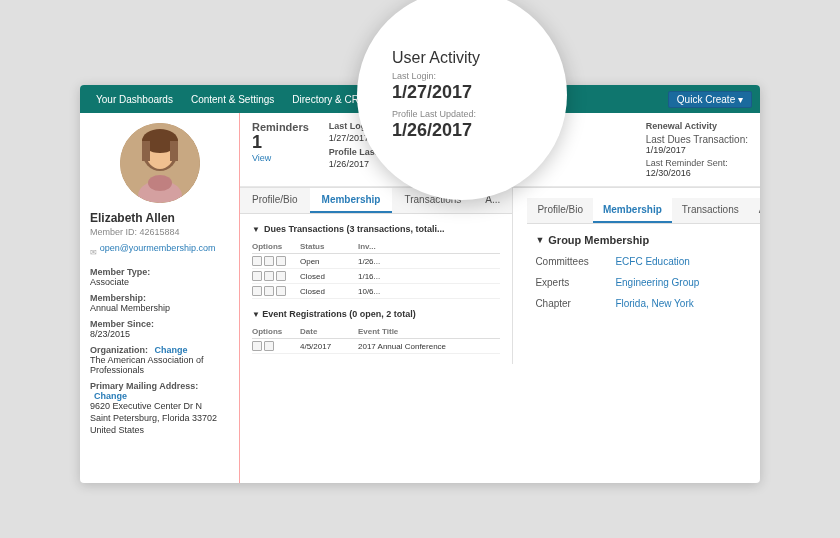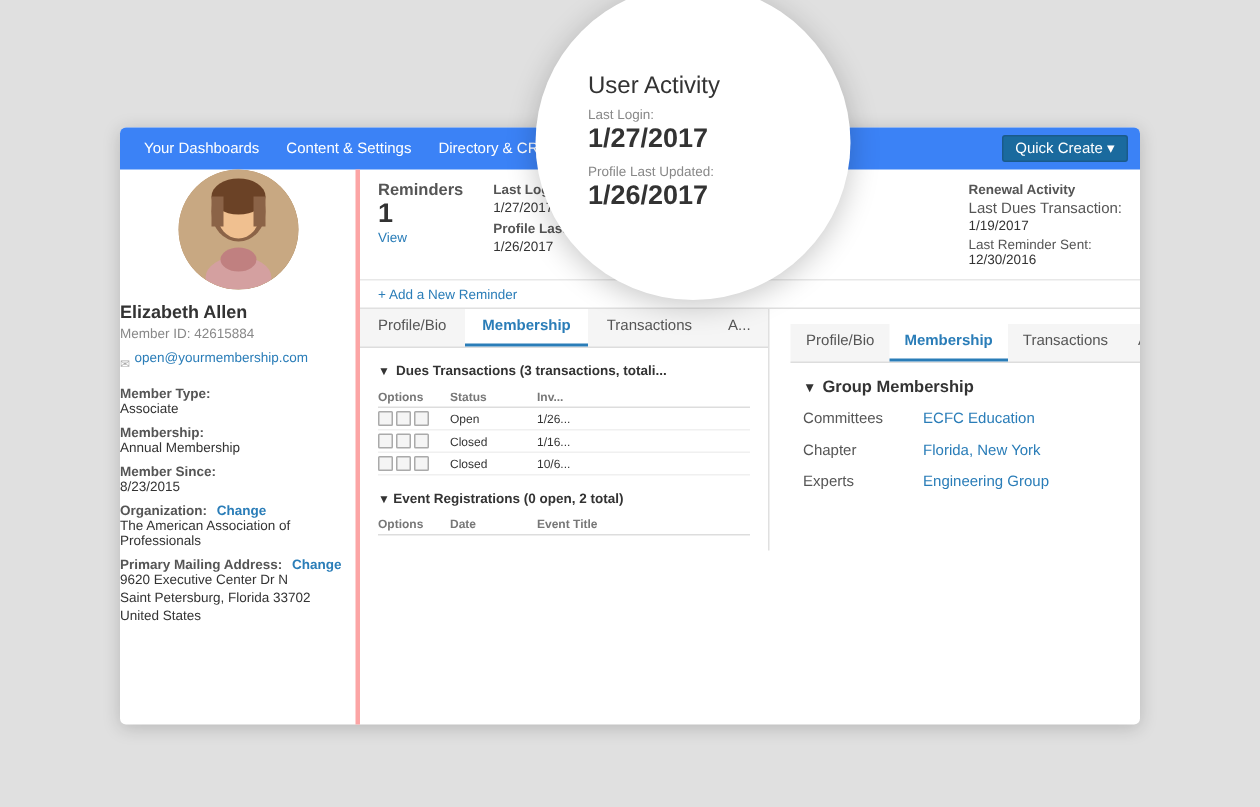--- a/index.html
+++ b/index.html
@@ -29,21 +29,21 @@
       width: 680px;
       background: #fff;
       border-radius: 4px;
       box-shadow: 0 2px 12px rgba(0,0,0,0.18);
       position: relative;
       margin-top: 30px;
     }
 
     
     .top-nav {
-      background: #3b82f6;
+      background: #0f766e;
       display: flex;
       align-items: center;
       padding: 0 8px;
       height: 28px;
       border-radius: 4px 4px 0 0;
       font-size: 10px;
       color: #fff;
       gap: 2px;
     }
     .top-nav-item {
@@ -70,21 +70,22 @@
 
     
     .content-area {
       display: flex;
       min-height: 370px;
     }
 
     
     .left-sidebar {
       width: 160px;
-      border-right: 3px solid #fca5a5;
+      border-right: 1px solid #fca5a5;
+      padding: 10px;
       flex-shrink: 0;
     }
 
     .avatar-wrap {
       width: 80px;
       height: 80px;
       border-radius: 50%;
       overflow: hidden;
       margin: 0 auto 8px;
       background: #c8a882;
@@ -474,23 +475,20 @@
 
           <div class="renewal-section">
             <div class="renewal-title">Renewal Activity</div>
             <div style="font-size:10px;color:#555;margin-top:3px;">Last Dues Transaction:</div>
             <div style="font-size:9px;color:#333;">1/19/2017</div>
             <div style="font-size:9px;color:#555;margin-top:3px;">Last Reminder Sent:</div>
             <div style="font-size:9px;color:#333;">12/30/2016</div>
           </div>
         </div>
 
-        <div style="padding:4px 12px;font-size:9px;">
-          <span class="view-link">+ Add a New Reminder</span>
-        </div>
 
         <div class="bottom-tabs-area">
 
           <div style="flex:1;display:flex;flex-direction:column;">
 
             <div class="tabs-row">
               <div class="tab">Profile/Bio</div>
               <div class="tab active">Membership</div>
               <div class="tab">Transactions</div>
               <div class="tab">A...</div>
@@ -536,20 +534,28 @@
               </div>
 
               <div class="event-section-title">Event Registrations (0 open, 2 total)</div>
 
               <div class="table-header-row">
                 <div class="col-options">Options</div>
                 <div class="col-status">Date</div>
                 <div style="flex:1;font-size:8px;font-weight:bold;color:#777;">Event Title</div>
               </div>
 
+              <div class="table-row">
+                <div class="col-options icon-group">
+                  <span class="icon-sm"></span>
+                  <span class="icon-sm"></span>
+                </div>
+                <div class="col-status">4/5/2017</div>
+                <div style="flex:1;font-size:8px;">2017 Annual Conference</div>
+              </div>
             </div>
           </div>
 
           <div class="membership-panel">
 
             <div class="right-tabs-row">
               <div class="right-tab">Profile/Bio</div>
               <div class="right-tab active">Membership</div>
               <div class="right-tab">Transactions</div>
               <div class="right-tab">Activity Log</div>
@@ -558,27 +564,27 @@
 
             <div style="padding:10px 8px;">
               <div class="group-membership-title">Group Membership</div>
 
               <div class="gm-row">
                 <div class="gm-label">Committees</div>
                 <div class="gm-value">ECFC Education</div>
               </div>
 
               <div class="gm-row">
+                <div class="gm-label">Experts</div>
+                <div class="gm-value">Engineering Group</div>
+              </div>
+
+              <div class="gm-row">
                 <div class="gm-label">Chapter</div>
                 <div class="gm-value">Florida, New York</div>
-              </div>
-
-              <div class="gm-row">
-                <div class="gm-label">Experts</div>
-                <div class="gm-value">Engineering Group</div>
               </div>
             </div>
           </div>
 
         </div>
       </div>
     </div>
   </div>
 
   <div class="tooltip-bubble">

